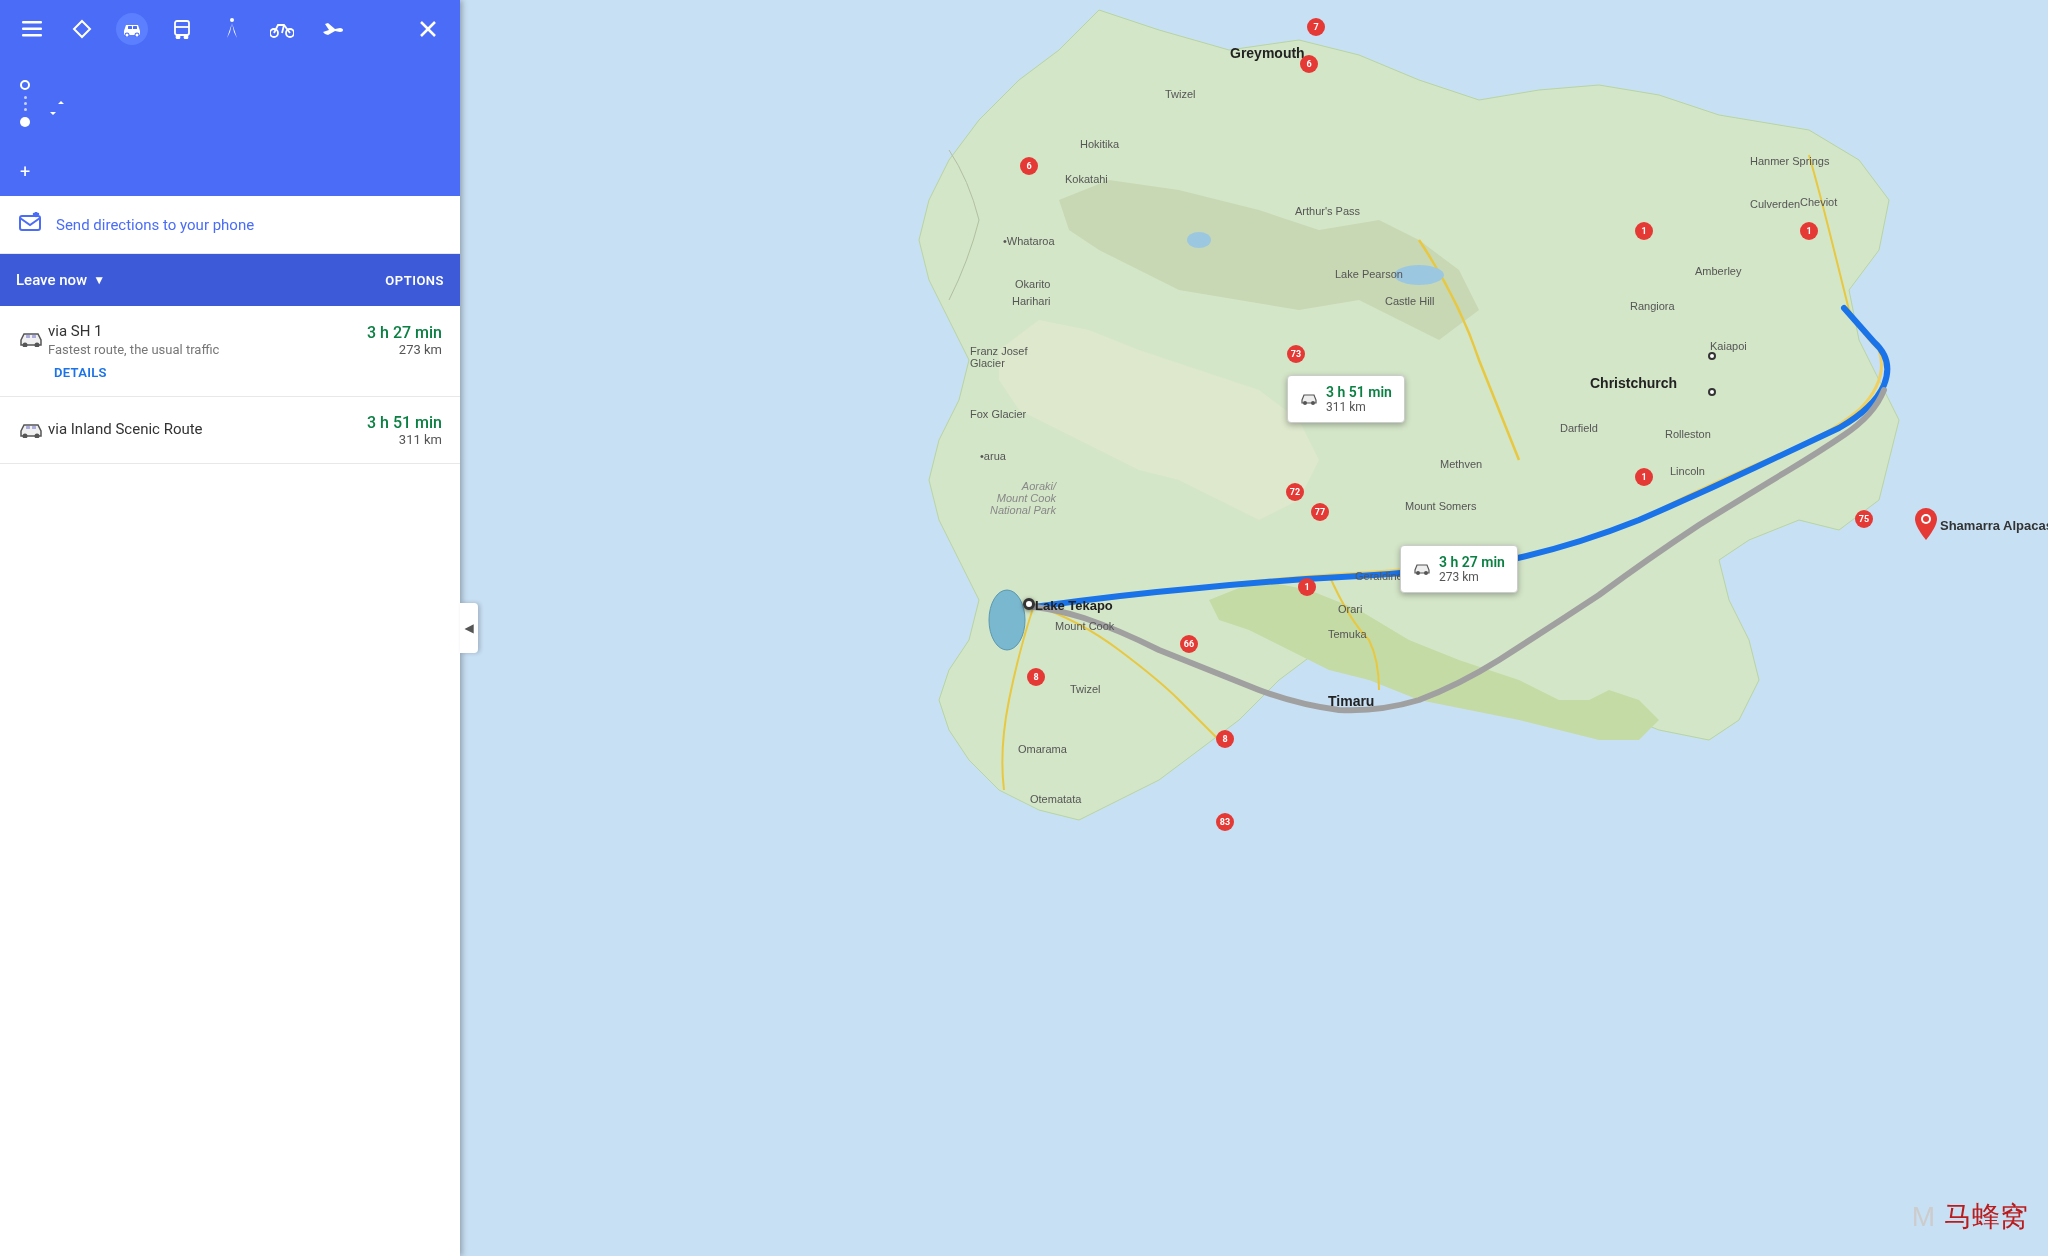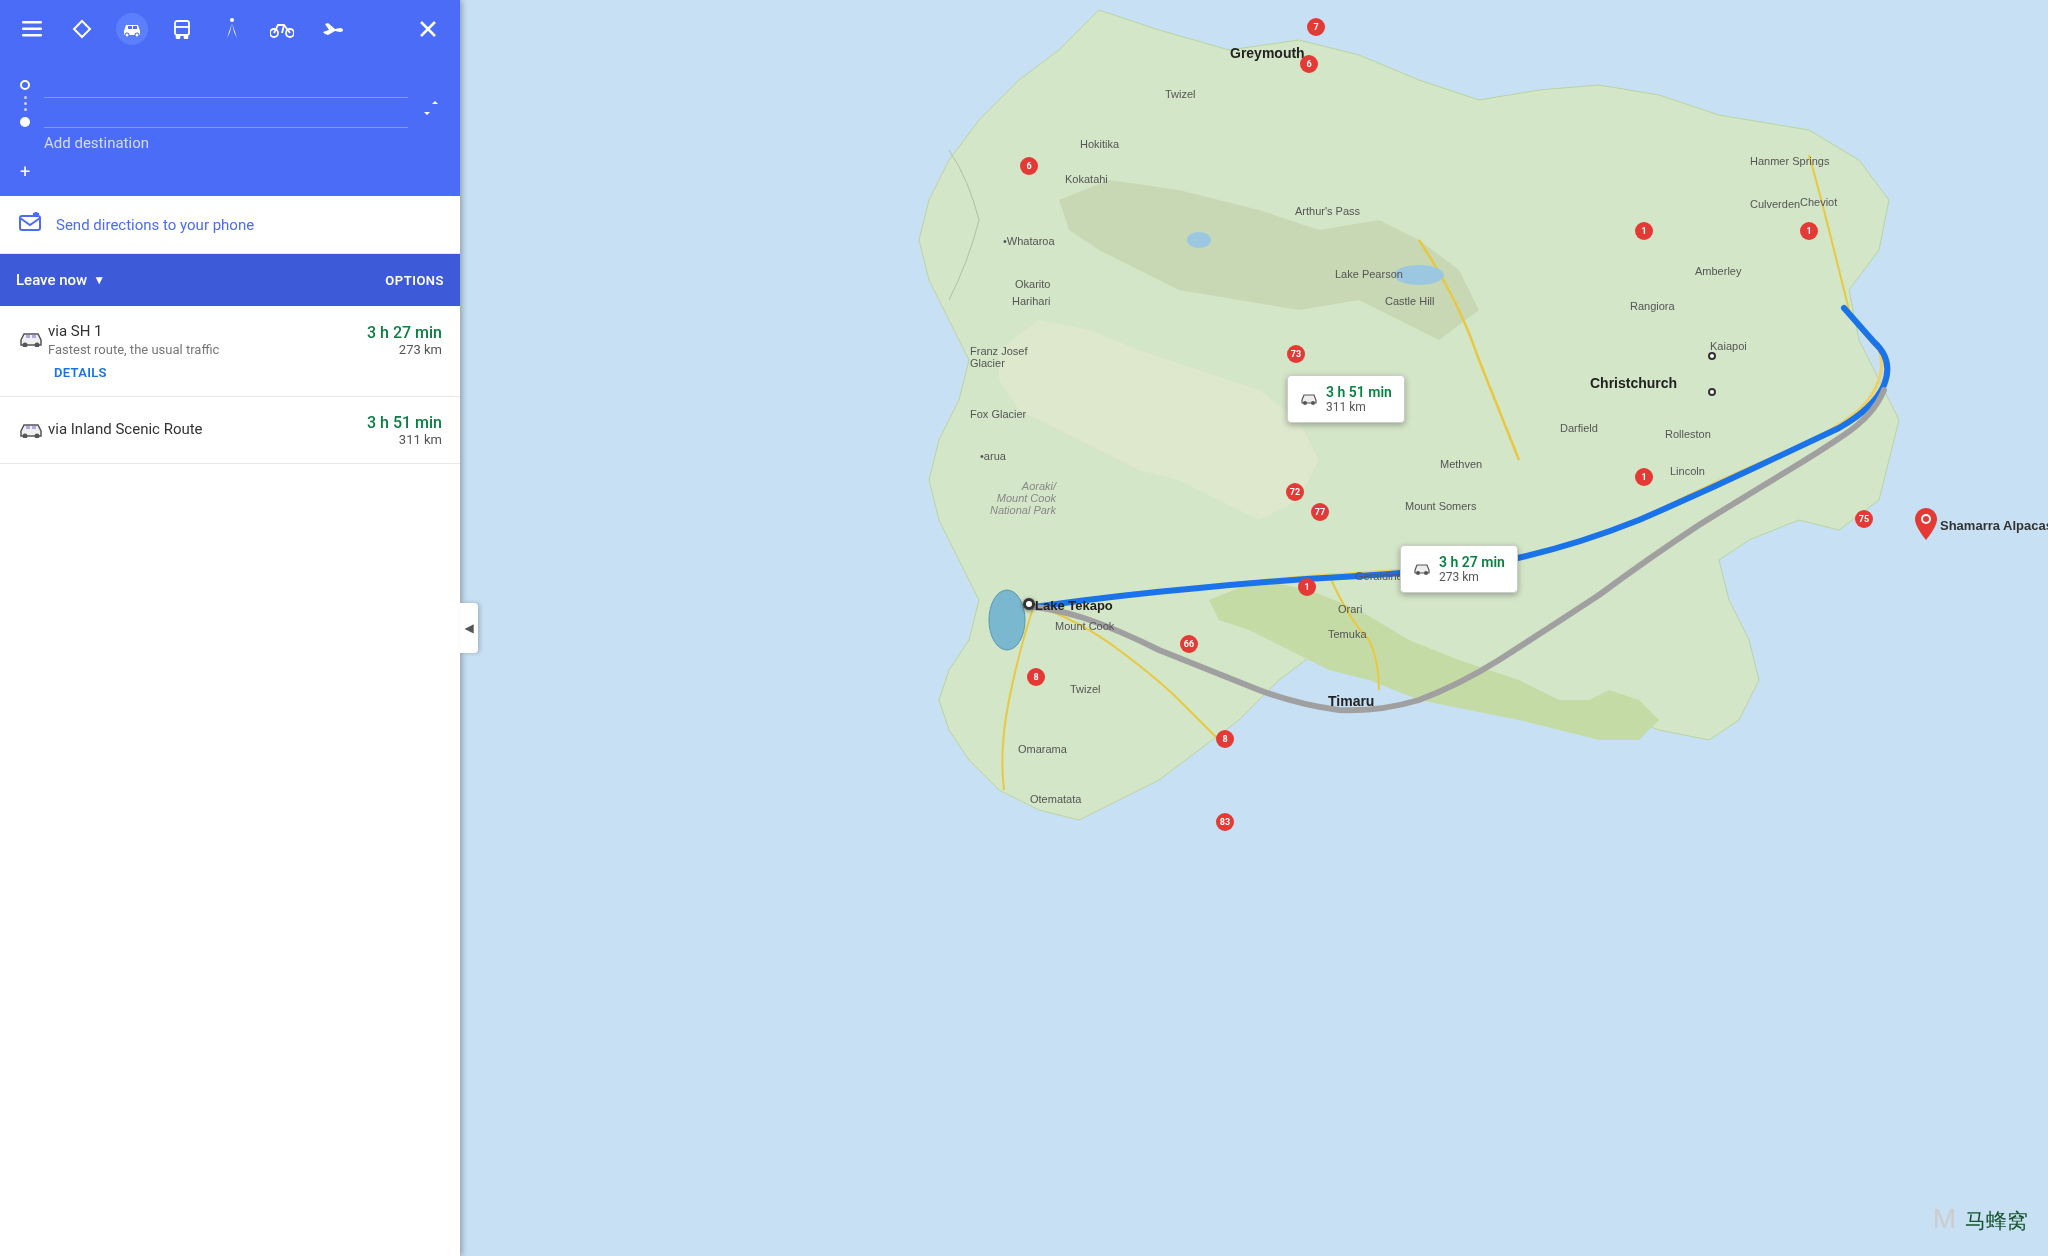--- a/index.html
+++ b/index.html
@@ -348,31 +348,20 @@
       <div style="display:flex;flex-direction:column;align-items:center;padding-top:12px;gap:4px;width:18px;">
         <div style="width:10px;height:10px;border-radius:50%;border:2px solid #fff;background:transparent;flex-shrink:0;"></div>
         <div style="display:flex;flex-direction:column;gap:3px;padding:2px 0;">
           <span style="width:3px;height:3px;border-radius:50%;background:rgba(255,255,255,0.7);display:block;margin:0 auto;"></span>
           <span style="width:3px;height:3px;border-radius:50%;background:rgba(255,255,255,0.7);display:block;margin:0 auto;"></span>
           <span style="width:3px;height:3px;border-radius:50%;background:rgba(255,255,255,0.7);display:block;margin:0 auto;"></span>
         </div>
         <div style="width:10px;height:10px;border-radius:50%;background:#fff;flex-shrink:0;"></div>
         <div style="height:26px;"></div>
         <div style="font-size:18px;color:#fff;cursor:pointer;">+</div>
-      </div>
-      <div style="flex:1;display:flex;flex-direction:column;">
-        <div class="input-row">
-          <input class="input-text" type="text" style="color: rgb(255, 255, 255); background: transparent; border: none; outline: none; font-size: 15px; width: 100%;">
-        </div>
-        <div class="input-row">
-          <input class="input-text" type="text" style="color: rgb(255, 255, 255); background: transparent; border: none; outline: none; font-size: 15px; width: 100%;">
-        </div>
-        <div class="input-row" style="border-bottom:none;">
-          <span style="color:rgba(255,255,255,0.75);font-size:15px;">Add destination</span>
-        </div>
       </div>
       <div style="display:flex;align-items:center;padding-bottom:30px;">
         <div style="color:#fff;font-size:22px;cursor:pointer;padding:4px;">
           <svg width="18" height="22" viewBox="0 0 18 22" fill="white">
               <path d="M5 2 L5 18 M2 15 L5 18 L8 15"></path>
               <path d="M13 20 L13 4 M10 7 L13 4 L16 7"></path>
             </svg>
         </div>
       </div>
     </div>
@@ -593,16 +582,16 @@
     </div>
     <div>
       <div class="tt-time">3 h 51 min</div>
       <div class="tt-dist">311 km</div>
     </div>
   </div>
 
   
   <div id="watermark">
     <span style="font-size:28px;color:#ccc;font-weight:300;">M</span>
-    <span style="font-size:21px;color:#14532d;margin-top:40px;"> 马蜂窝</span>
+    <span style="font-size:28px;color:#b91c1c;margin-top:40px;"> 马蜂窝</span>
   </div>
 
 </div>
 
 </body></html>

